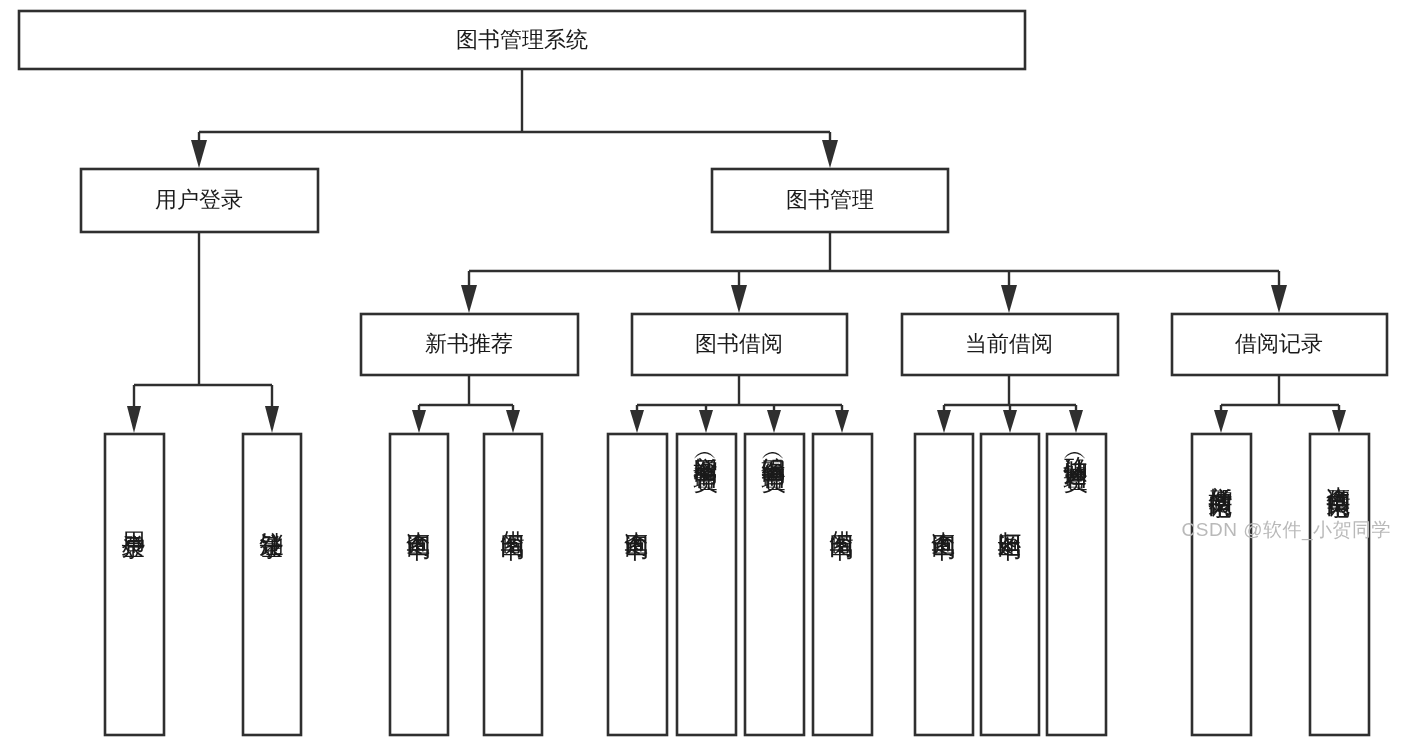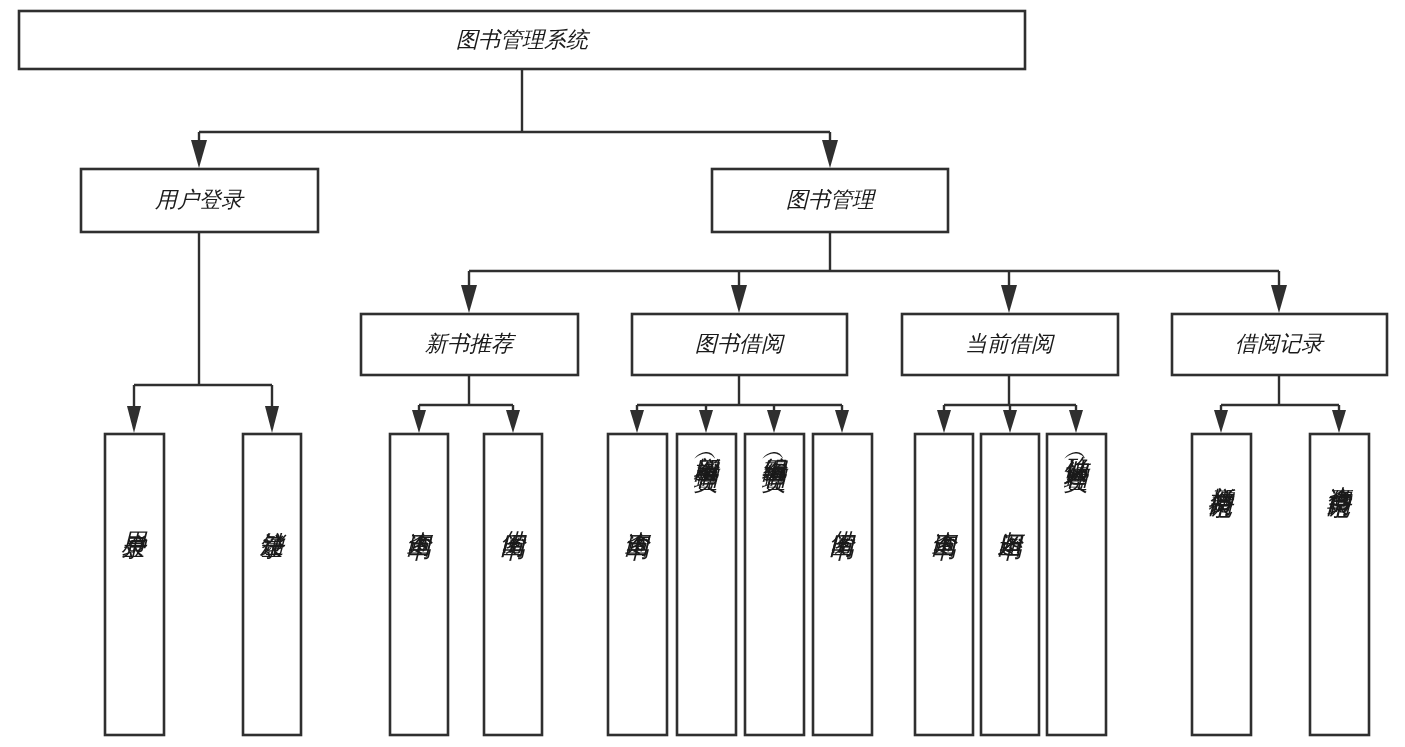--- a/index.html
+++ b/index.html
@@ -11,21 +11,20 @@
     width: 1405px;
     height: 747px;
     overflow: hidden;
     font-family: "Liberation Sans", sans-serif;
   }
   #diagram-root {
     position: relative;
     width: 1405px;
     height: 549px;
     background: #ffffff;
-    font-style: italic;
   }
   svg#tree-svg {
     position: absolute;
     left: 0;
     top: 0;
     width: 1405px;
     height: 747px;
     display: block;
   }
   .node-box {
@@ -230,14 +229,15 @@
       <rect class="node-box" x="1192" y="434" width="59" height="301" fill="#ffffff" stroke="#2f2f2f"></rect>
       <text class="node-label-v" x="1221" y="473" fill="#1a1a1a">新增借阅记录</text>
     </g>
     <g>
       <rect class="node-box" x="1310" y="434" width="59" height="301" fill="#ffffff" stroke="#2f2f2f"></rect>
       <text class="node-label-v" x="1339" y="473" fill="#1a1a1a">查询借阅记录</text>
     </g>
 
   </svg>
 
+  <div class="watermark" style="color: rgb(185, 185, 185);">CSDN @软件_小贺同学</div>
 
 </div>
 
 </body></html>

